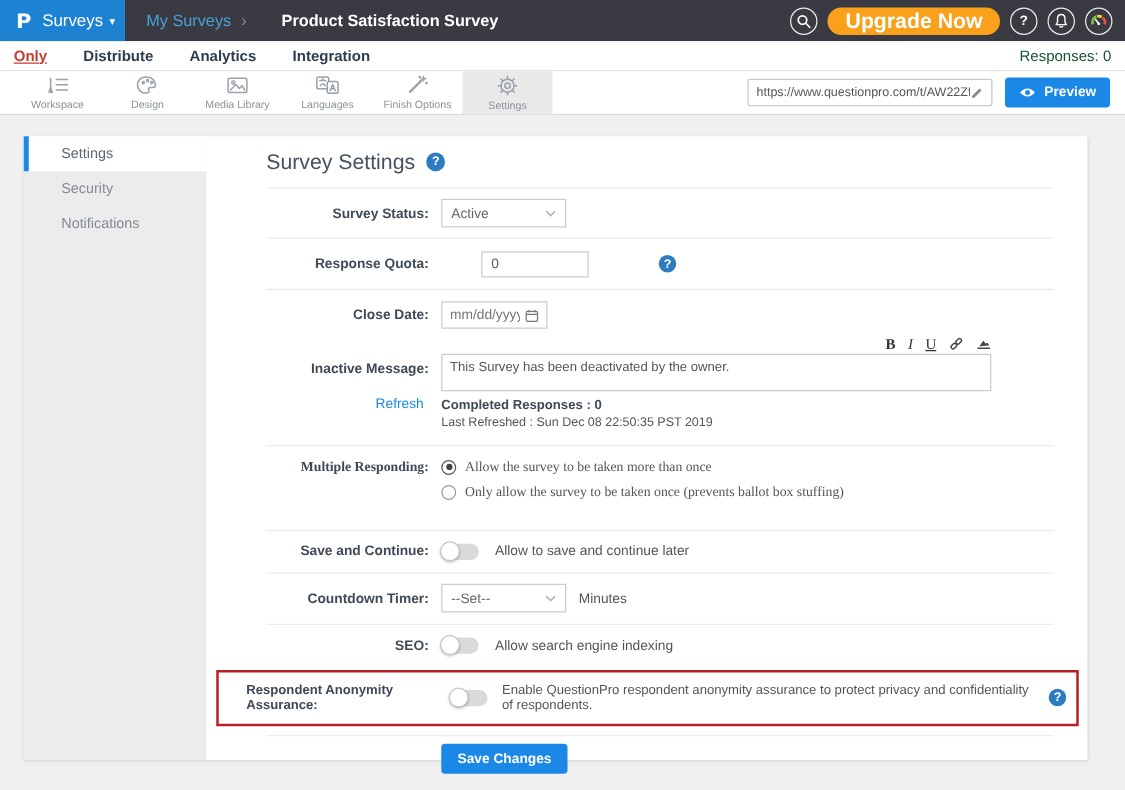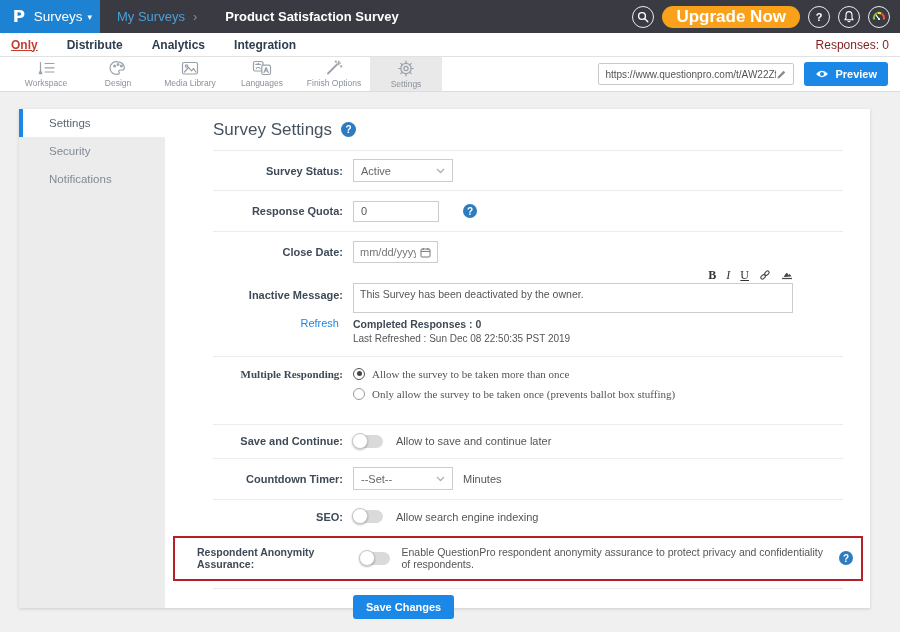--- a/index.html
+++ b/index.html
@@ -17,21 +17,21 @@
   .bc-sep { color:#8d8d95; font-size:13px; }
   .bc-current { color:#ffffff; font-weight:600;margin-left:20px; }
   .topbar-right { margin-left:auto; display:flex; align-items:center; gap:8px; padding-right:10px; }
   .circle-btn { width:22px; height:22px; border:1.5px solid #ececec; border-radius:50%; display:flex; align-items:center; justify-content:center; color:#fff; font-size:11px; font-weight:bold; cursor:pointer; background:transparent; }
   .upgrade-btn { background:#f9a11b; color:#fff; font-size:17px; font-weight:bold; height:22px; padding:0 14px; border-radius:12px; display:flex; align-items:center; cursor:pointer; border:none; }
 
   
   .tabbar { position:absolute; top:33px; left:0; right:0; height:24px; background:#fff; border-bottom:1px solid #e2e2e2; display:flex; align-items:center; padding:0 11px; gap:29px; }
   .tab { font-size:12px; font-weight:bold; color:#2e3d4f; cursor:pointer; }
   .tab.active { color:#c43d2f; text-decoration:underline; }
-  .responses { margin-left:auto; color:#7f1d1d; font-size:12px; }
+  .responses { margin-left:auto; color:#14532d; font-size:12px; }
 
   
   .toolbar { position:absolute; top:57px; left:0; right:0; height:35px; background:#fff; border-bottom:1px solid #dcdcdc; display:flex; align-items:stretch; padding-left:10px; }
   .tool-item { width:72px; display:flex; flex-direction:column; align-items:center; justify-content:center; gap:2px; color:#8b929c; font-size:8.5px; cursor:pointer; }
   .tool-item.active { background:#e9e9e9; }
   .tool-item svg { stroke:#99a1ab; fill:none; stroke-width:1.2; stroke-linecap:round; stroke-linejoin:round; }
   .toolbar-right { margin-left:auto; display:flex; align-items:center; gap:10px; padding-right:12px; }
   .url-box { width:196px; height:22px; border:1px solid #c9c9c9; border-radius:2px; background:#fff; display:flex; align-items:center; padding:0 6px; }
   .url-box input { border:0; outline:none; flex:1; font-size:10px; color:#555; font-family:"Liberation Sans",sans-serif; min-width:0; }
   .preview-btn { background:#1b87e6; color:#fff; font-size:11px; font-weight:600; height:24px; padding:0 11px; border-radius:3px; display:flex; align-items:center; gap:6px; border:none; cursor:pointer; }
@@ -45,21 +45,21 @@
 
   .main { flex:1; padding:0 27px 0 48px; min-width:0; }
   .main-title-row { height:42px; display:flex; align-items:center; gap:9px; border-bottom:1px solid #ececec; }
   .main-title { font-size:17px; color:#46535f; }
   .help { width:14px; height:14px; border-radius:50%; background:#2d7cbf; color:#fff; font-size:10px; font-weight:bold; display:inline-flex; align-items:center; justify-content:center; flex-shrink:0; cursor:pointer; }
   .help.big { width:15px; height:15px; }
 
   .form-row { display:flex; align-items:center; border-bottom:1px solid #ececec; }
   .flabel { width:140px; flex-shrink:0; text-align:right; padding-right:10px; font-size:11px; font-weight:bold; color:#3e4a57; }
   .row-status { height:40px; }
-  .row-quota { height:41px; }
+  .row-quota { height:41px;gap:32px; }
   .sel { width:100px; height:23px; border:1px solid #ccc; background:#fff; display:flex; align-items:center; justify-content:space-between; padding:0 7px; font-size:11px; color:#666; cursor:pointer; }
   .text-input { width:86px; height:21px; border:1px solid #ccc; padding:0 7px; font-size:11px; color:#555; font-family:"Liberation Sans",sans-serif; outline:none; }
 
   .block-message { border-bottom:1px solid #ececec; padding:7px 0 9px; }
   .row-plain { display:flex; align-items:center; }
   .date-box { width:85px; height:22px; border:1px solid #ccc; background:#fff; display:flex; align-items:center; padding:0 6px; gap:4px; }
   .date-box input { border:0; outline:none; width:56px; font-size:11px; color:#888; font-family:"Liberation Sans",sans-serif; }
   .msg-wrap { width:580px; }
   .fmt-row { display:flex; justify-content:flex-end; align-items:center; gap:10px; height:15px; margin-top:2px; }
   .fmt-btn { font-family:"Liberation Serif", serif; font-size:12px; color:#333; cursor:pointer; line-height:12px; }

